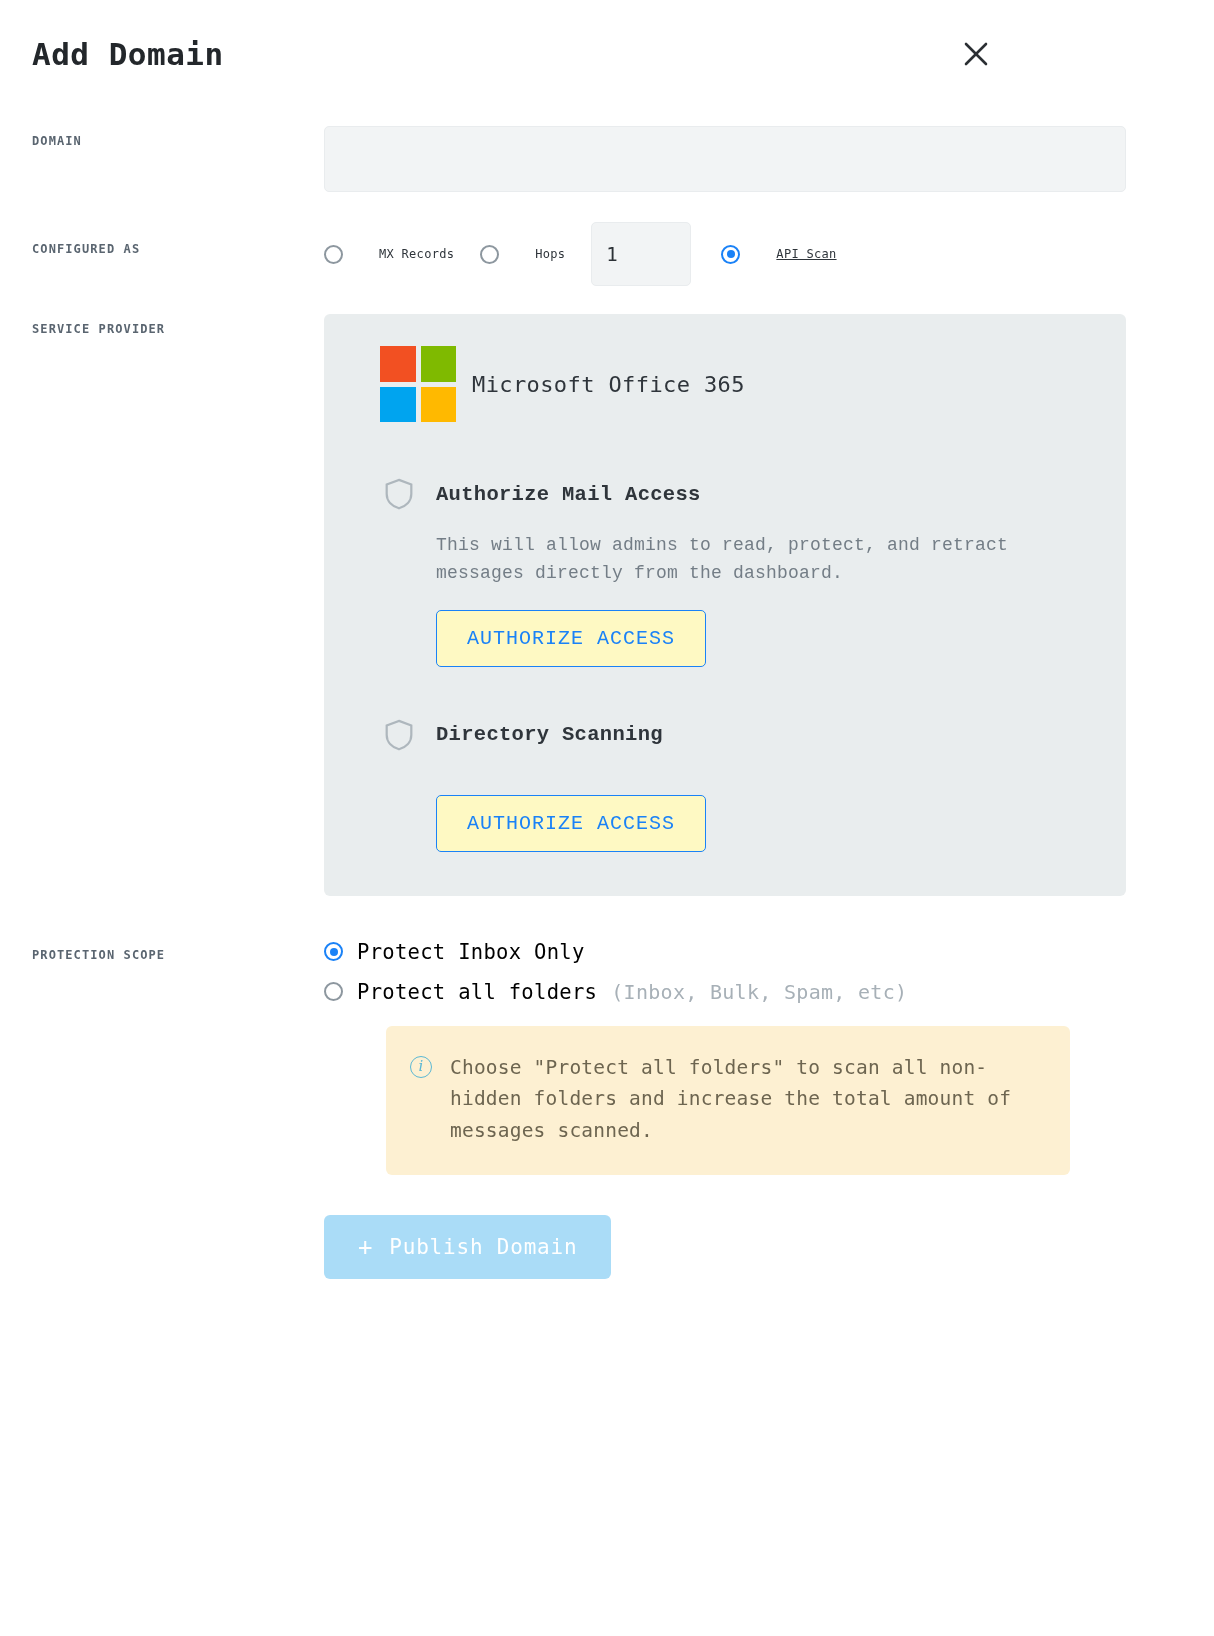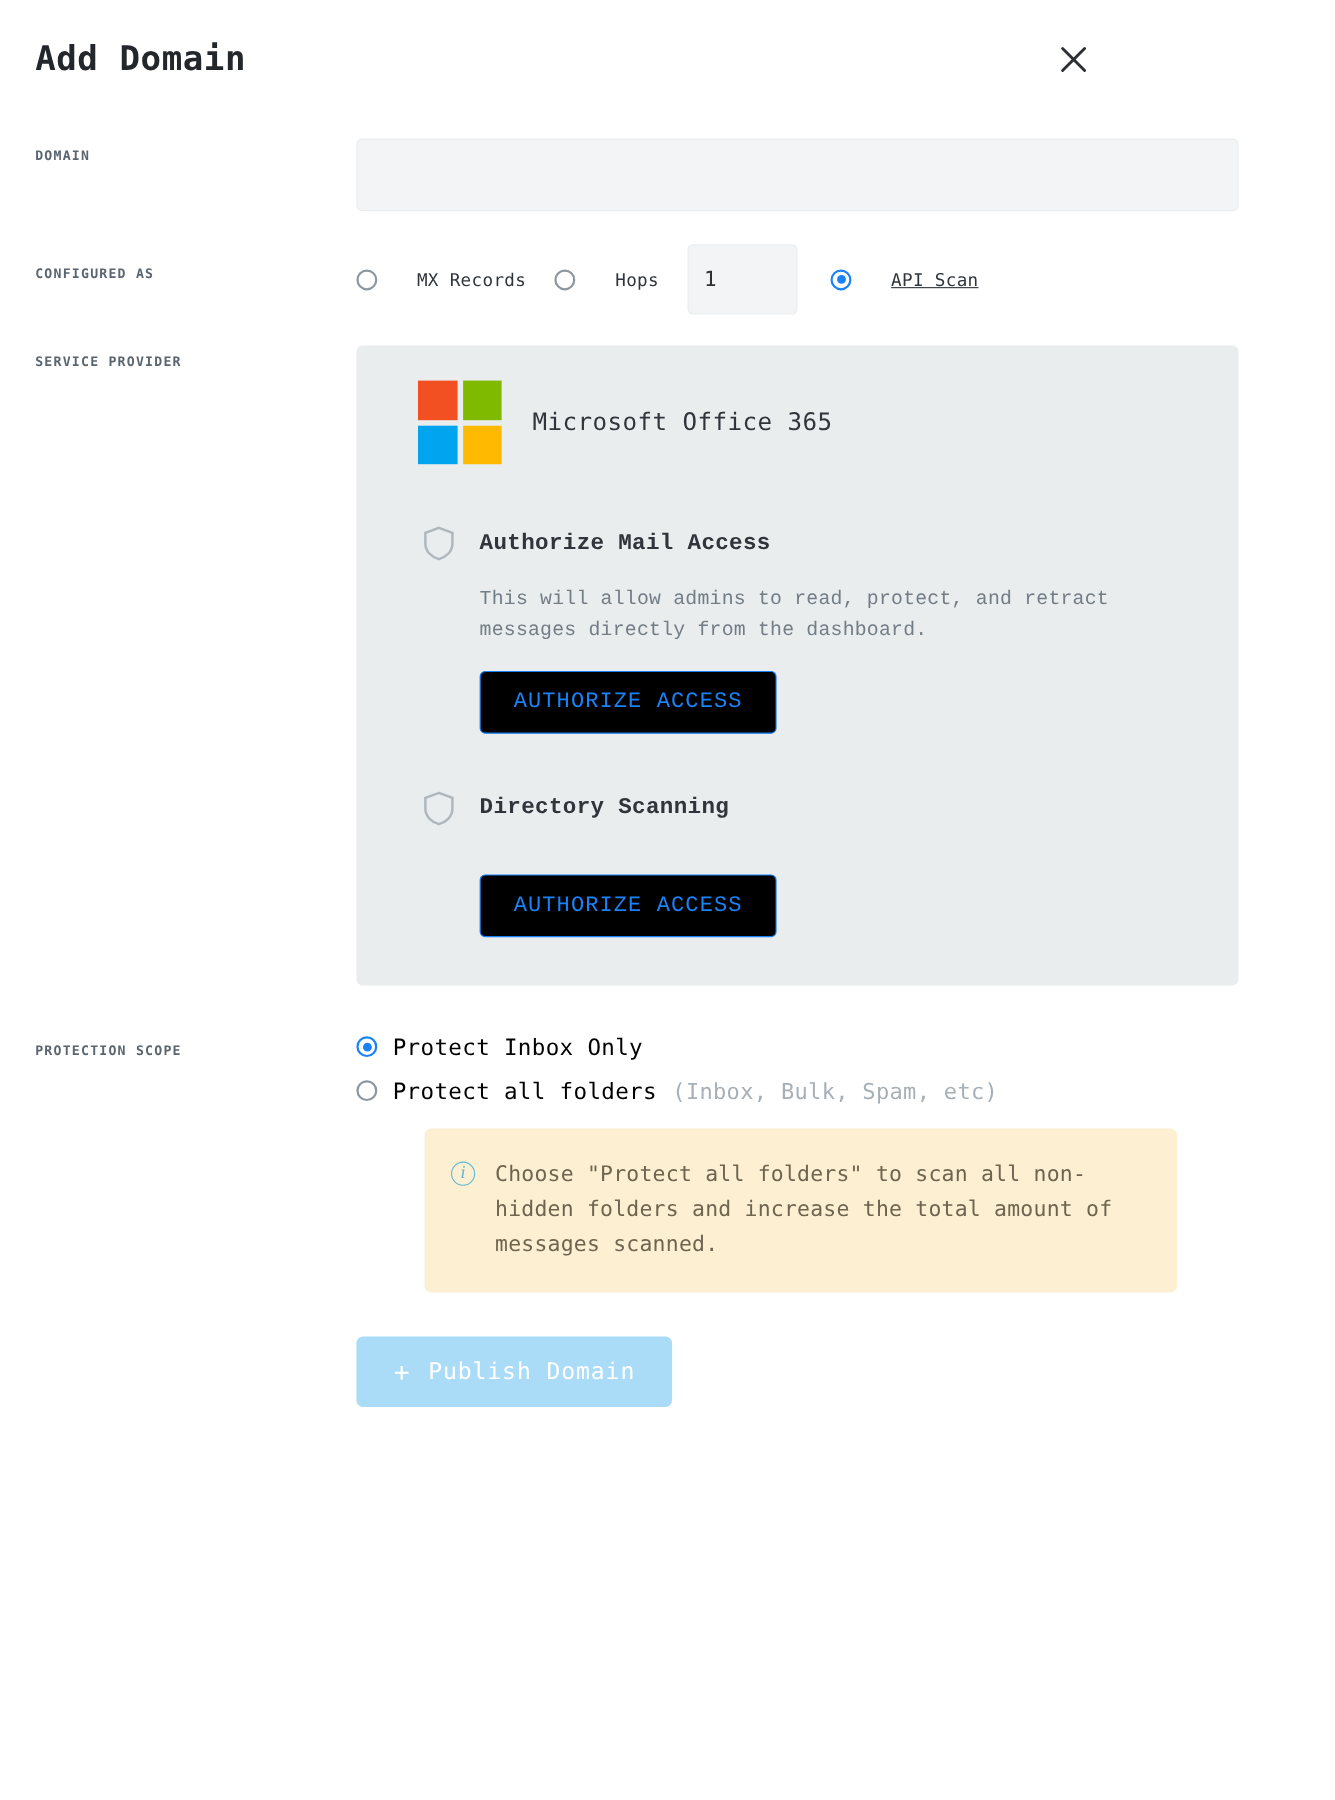--- a/index.html
+++ b/index.html
@@ -114,21 +114,21 @@
   }
   .radio.checked::after {
     content: "";
     position: absolute;
     top: 3.5px; left: 3.5px;
     width: 8px; height: 8px;
     border-radius: 50%;
     background: #1a82f7;
   }
   .radio-label {
-    font-size: 16px;
+    font-size: 12px;
     margin-left: 12px;
     color: #2f353b;
     letter-spacing: 0.3px;
     padding-left: 24px;
   }
   .radio-label.underline { text-decoration: underline; }
 
   .hops-input {
     width: 100px;
     height: 64px;
@@ -161,21 +161,21 @@
     height: 76px;
     display: grid;
     grid-template-columns: 1fr 1fr;
     grid-template-rows: 1fr 1fr;
     gap: 5px;
     margin-left: 24px;
   }
   .ms-logo i { display: block; }
   .provider-name {
     font-size: 22px;
-    margin-left: 28px;
+    margin-left: 16px;
     color: #2f353b;
     letter-spacing: 0.4px;
   }
 
   .auth-block { margin-bottom: 52px; font-family: Liberation Mono, monospace; }
   .auth-block:last-child { margin-bottom: 0; }
   .auth-head {
     display: flex;
     align-items: center;
     margin-bottom: 22px;
@@ -198,21 +198,21 @@
     line-height: 1.55;
     color: #737d86;
     margin-left: 80px;
     max-width: 700px;
     letter-spacing: 0.2px;
   }
   .auth-btn {
     margin-left: 80px;
     margin-top: 22px;
     display: inline-block;
-    background: #000000;
+    background: #fef9c3;
     border: 1px solid #1a82f7;
     border-radius: 5px;
     color: #1a82f7;
     font-family: inherit;
     font-size: 20px;
     letter-spacing: 1px;
     padding: 16px 30px;
     cursor: pointer;
   }
 

